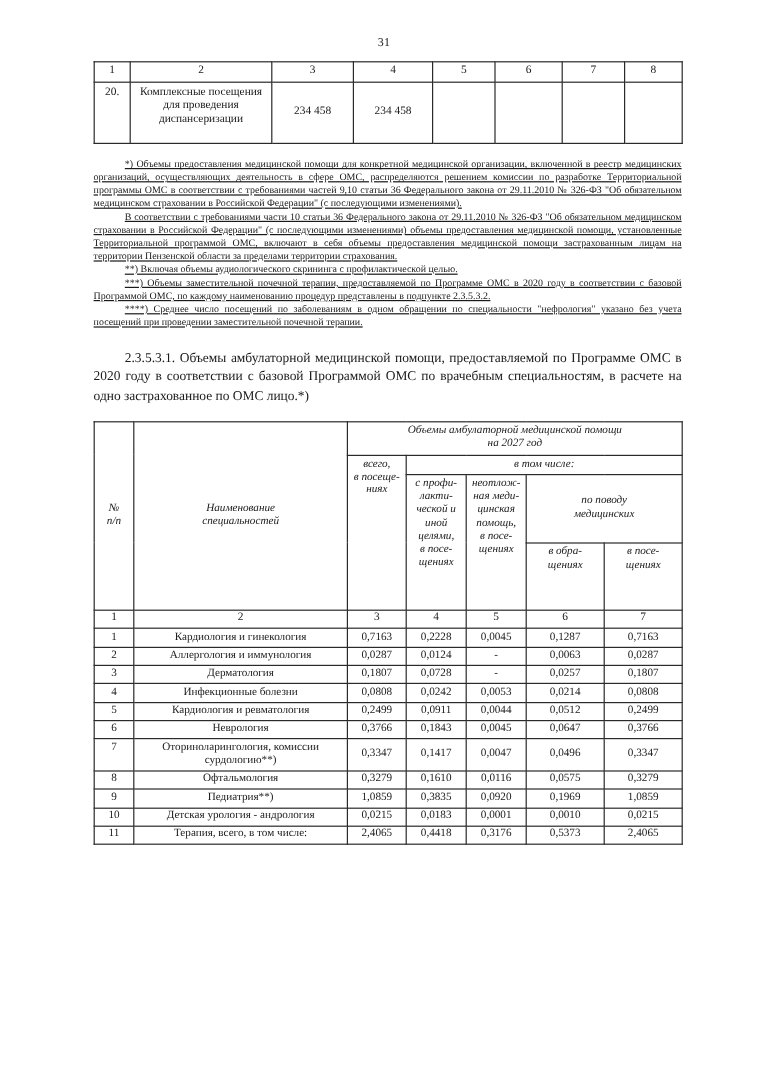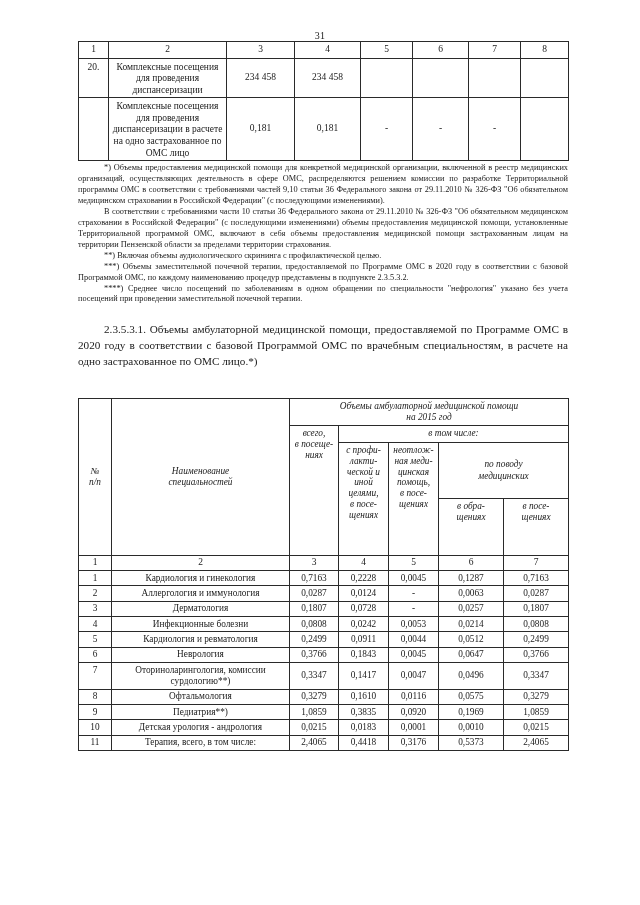--- a/index.html
+++ b/index.html
@@ -19,21 +19,21 @@
     position: relative;
     width: 640px;
     height: 905px;
     padding: 0;
     box-sizing: border-box;
   }
   .page-number {
     text-align: center;
     font-size: 10px;
     margin-top: 30px;
-    margin-bottom: 0;
+    margin-bottom: 10px;
     letter-spacing: 0.2px;
   }
   .content {
     margin: 0 78px 0 78px;
     width: 490px;
     box-sizing: border-box;
   }
 
   
   table.doc-table {
@@ -54,39 +54,40 @@
   td.name-col { text-align: left; padding-left: 5px; vertical-align: top; }
   td.name-mid { text-align: left; padding-left: 5px; vertical-align: middle; }
   .colnum-row td {
     text-align: center;
     font-size: 9.5px;
     padding: 1px 2px;
   }
 
   
   #table-one td { height: auto; }
-  #table-one .tall { padding-top: 3px; padding-bottom: 1px; }
+  #table-one .tall { padding-top: 3px; padding-bottom: 13px; }
 
   
   .notes {
-    margin-top: 2px;
+    margin-top: 12px;
     font-size: 8.3px;
     line-height: 1.32;
     text-align: justify;
+    text-decoration: underline;
   }
   .notes p {
     margin: 0;
     text-indent: 26px;
     text-align: justify;
   }
 
   
   .section-heading {
     margin-top: 17px;
-    margin-bottom: 28px;
+    margin-bottom: 12px;
     font-size: 11.2px;
     line-height: 1.42;
     text-align: justify;
     text-indent: 26px;
   }
 
   
   #table-two {
     font-size: 9.3px;
   }
@@ -141,30 +142,20 @@
           <td class="num-col tall" style="vertical-align:top">20.</td>
           <td class="name-col tall">Комплексные посещения для проведения диспансеризации</td>
           <td>234 458</td>
           <td>234 458</td>
           <td></td>
           <td></td>
           <td></td>
           <td></td>
         </tr>
 
-        <tr>
-          <td class="num-col tall"></td>
-          <td class="name-col tall">Комплексные посещения для проведения диспансеризации в расчете на одно застрахованное по ОМС лицо</td>
-          <td>0,181</td>
-          <td>0,181</td>
-          <td>-</td>
-          <td>-</td>
-          <td>-</td>
-          <td></td>
-        </tr>
 
       </tbody>
     </table>
 
     <div class="notes">
       <p>*) Объемы предоставления медицинской помощи для конкретной медицинской организации, включенной в реестр медицинских организаций, осуществляющих деятельность в сфере ОМС, распределяются решением комиссии по разработке Территориальной программы ОМС в соответствии с требованиями частей 9,10 статьи 36 Федерального закона от 29.11.2010 № 326-ФЗ "Об обязательном медицинском страховании в Российской Федерации" (с последующими изменениями).</p>
       <p>В соответствии с требованиями части 10 статьи 36 Федерального закона от 29.11.2010 № 326-ФЗ "Об обязательном медицинском страховании в Российской Федерации" (с последующими изменениями) объемы предоставления медицинской помощи, установленные Территориальной программой ОМС, включают в себя объемы предоставления медицинской помощи застрахованным лицам на территории Пензенской области за пределами территории страхования.</p>
       <p>**) Включая объемы аудиологического скрининга с профилактической целью.</p>
       <p>***) Объемы заместительной почечной терапии, предоставляемой по Программе ОМС в 2020 году в соответствии с базовой Программой ОМС, по каждому наименованию процедур представлены в подпункте 2.3.5.3.2.</p>
       <p>****) Среднее число посещений по заболеваниям в одном обращении по специальности "нефрология" указано без учета посещений при проведении заместительной почечной терапии.</p>
@@ -187,21 +178,21 @@
           <th rowspan="4">
             <span>№</span><br>
             <span>п/п</span>
           </th>
           <th rowspan="4">
             <span>Наименование</span><br>
             <span>специальностей</span>
           </th>
           <th colspan="5">
             <span>Объемы амбулаторной медицинской помощи</span><br>
-            <span>на 2015 год</span>
+            <span>на 2027 год</span>
           </th>
         </tr>
         <tr>
           <th rowspan="3" class="hdr-tall vtext">
             <span>всего,</span><br>
             <span>в посеще-</span><br>
             <span>ниях</span>
           </th>
           <th colspan="4">в том числе:</th>
         </tr>

